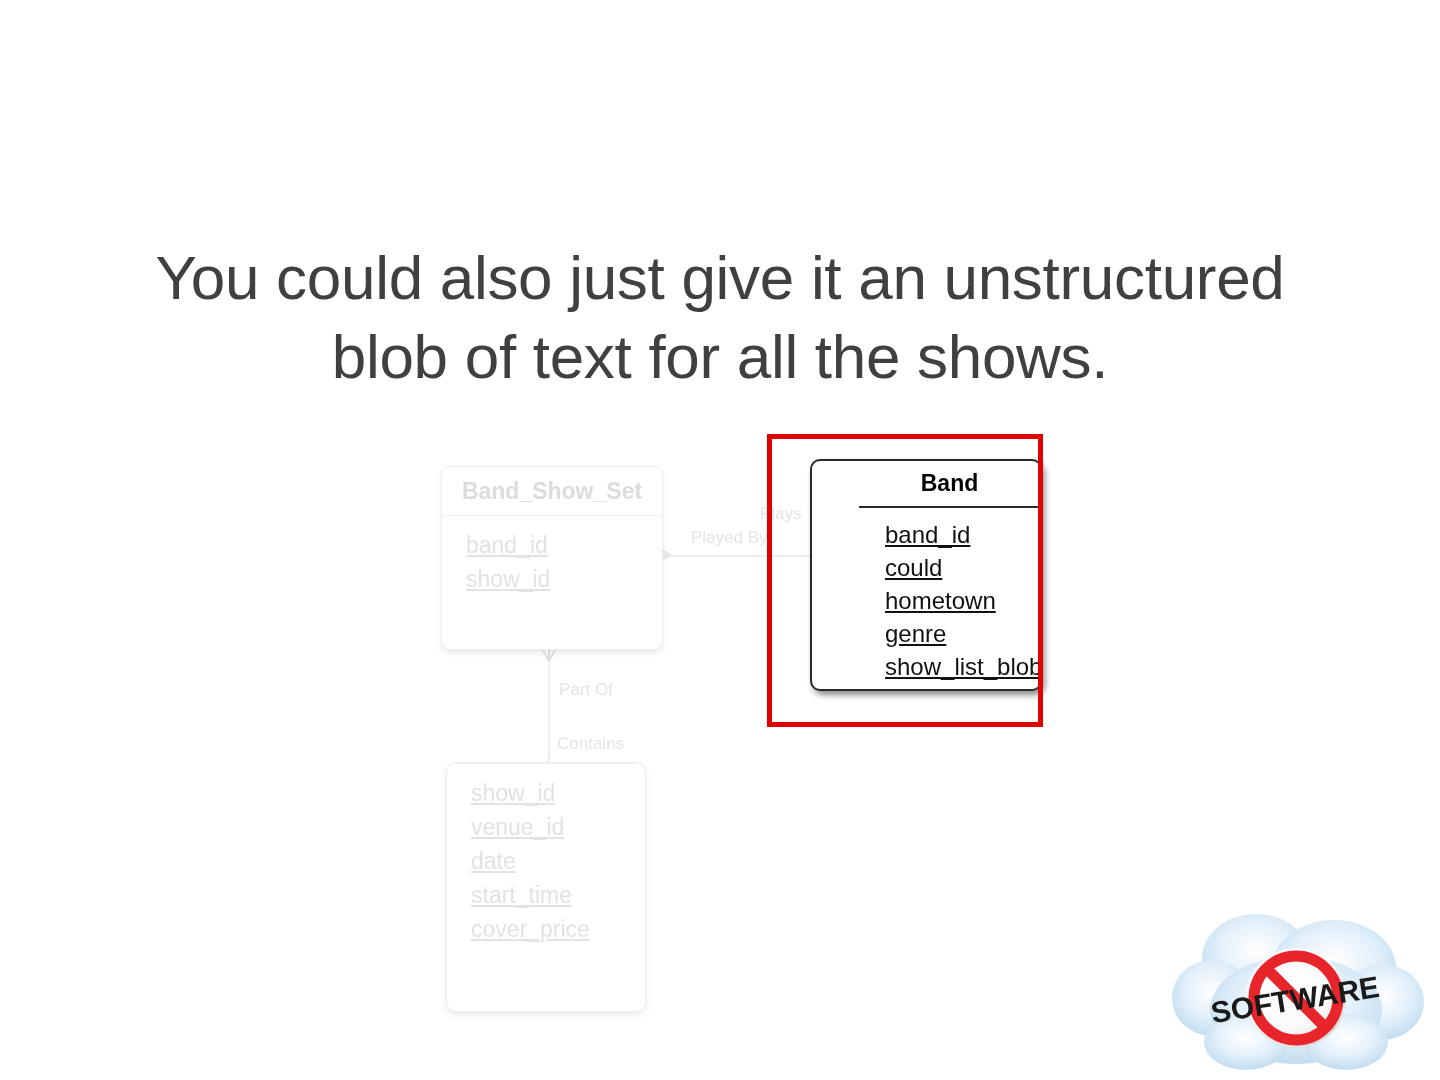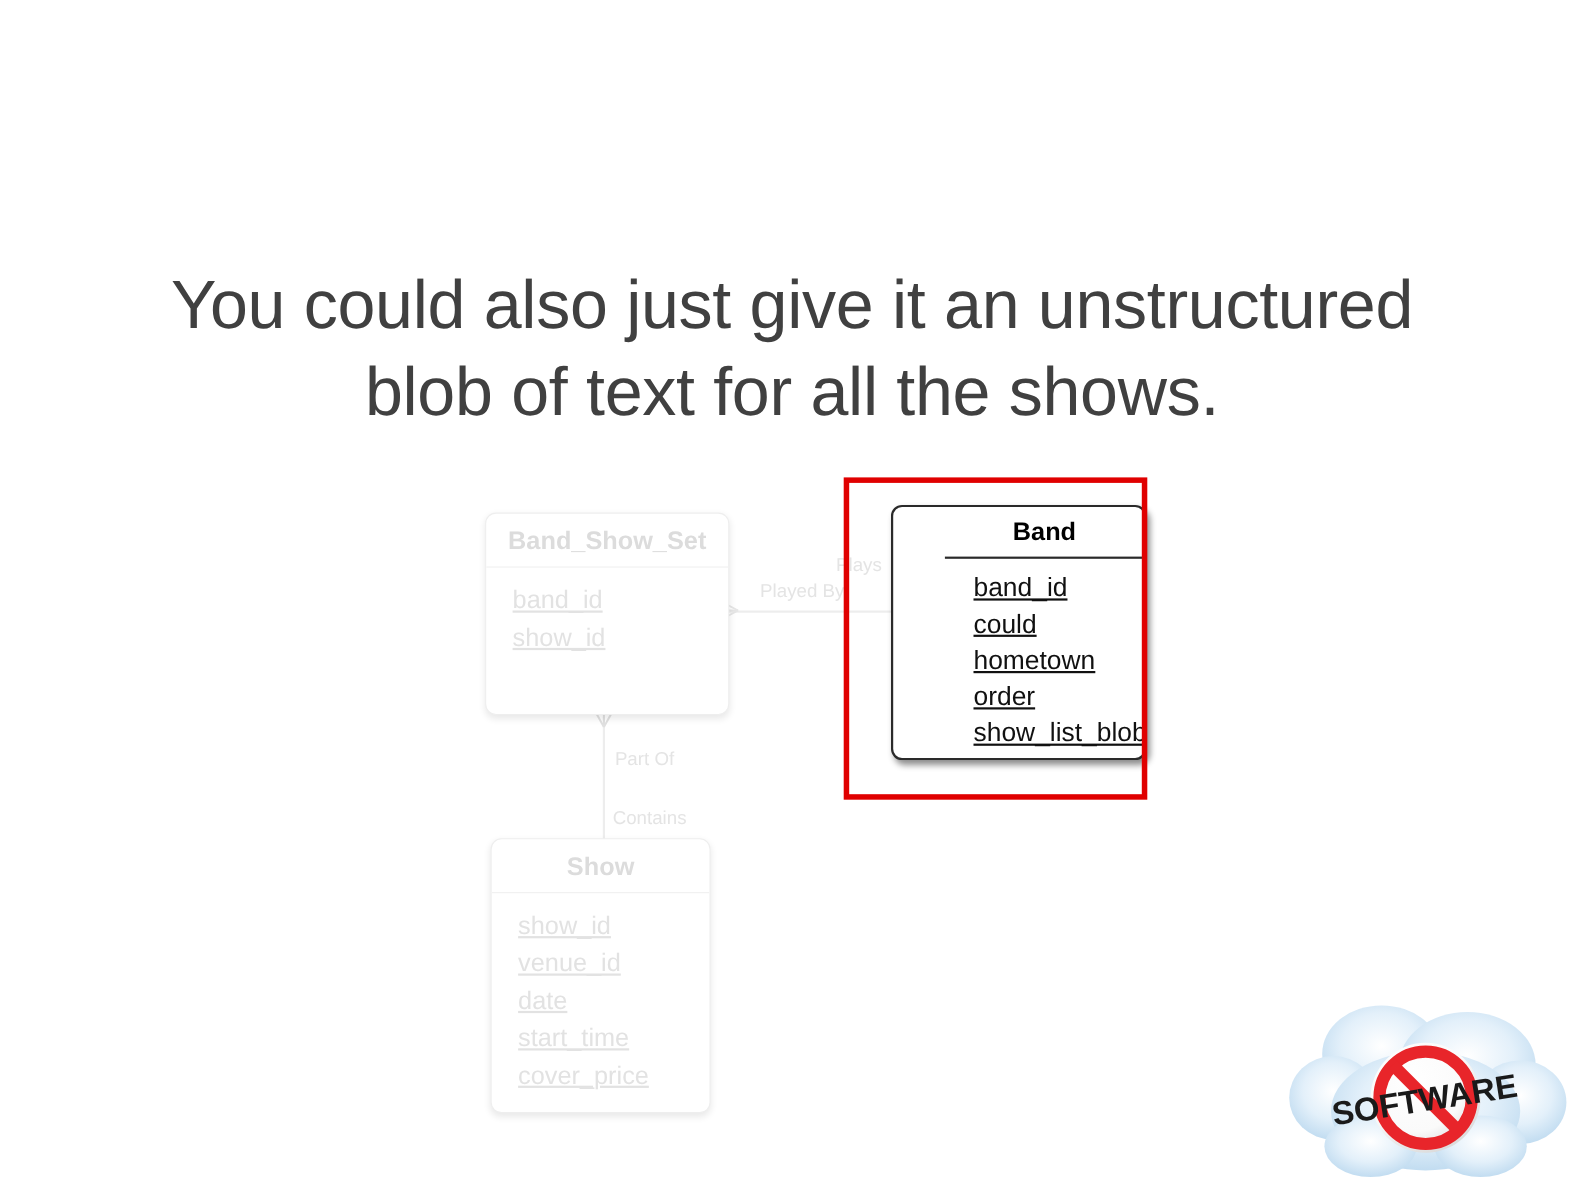--- a/index.html
+++ b/index.html
@@ -186,27 +186,26 @@
     </div>
   </div>
 
   <div class="entity sharp" style="left:810px; top:459px; width:232px; height:232px;padding-left:47px;">
     <div class="ent-title">Band</div>
     <div class="ent-sep"></div>
     <div class="ent-attrs">
       <div class="ent-attr">band_id</div>
       <div class="ent-attr">could</div>
       <div class="ent-attr">hometown</div>
-      <div class="ent-attr">order</div>
+      <div class="ent-attr">genre</div>
       <div class="ent-attr">show_list_blob</div>
     </div>
   </div>
 
   <div class="entity faded" style="left:446px; top:762px; width:200px; height:250px;">
-    <div class="ent-title">Show</div>
     <div class="ent-sep"></div>
     <div class="ent-attrs">
       <div class="ent-attr">show_id</div>
       <div class="ent-attr">venue_id</div>
       <div class="ent-attr">date</div>
       <div class="ent-attr">start_time</div>
       <div class="ent-attr">cover_price</div>
     </div>
   </div>
 

